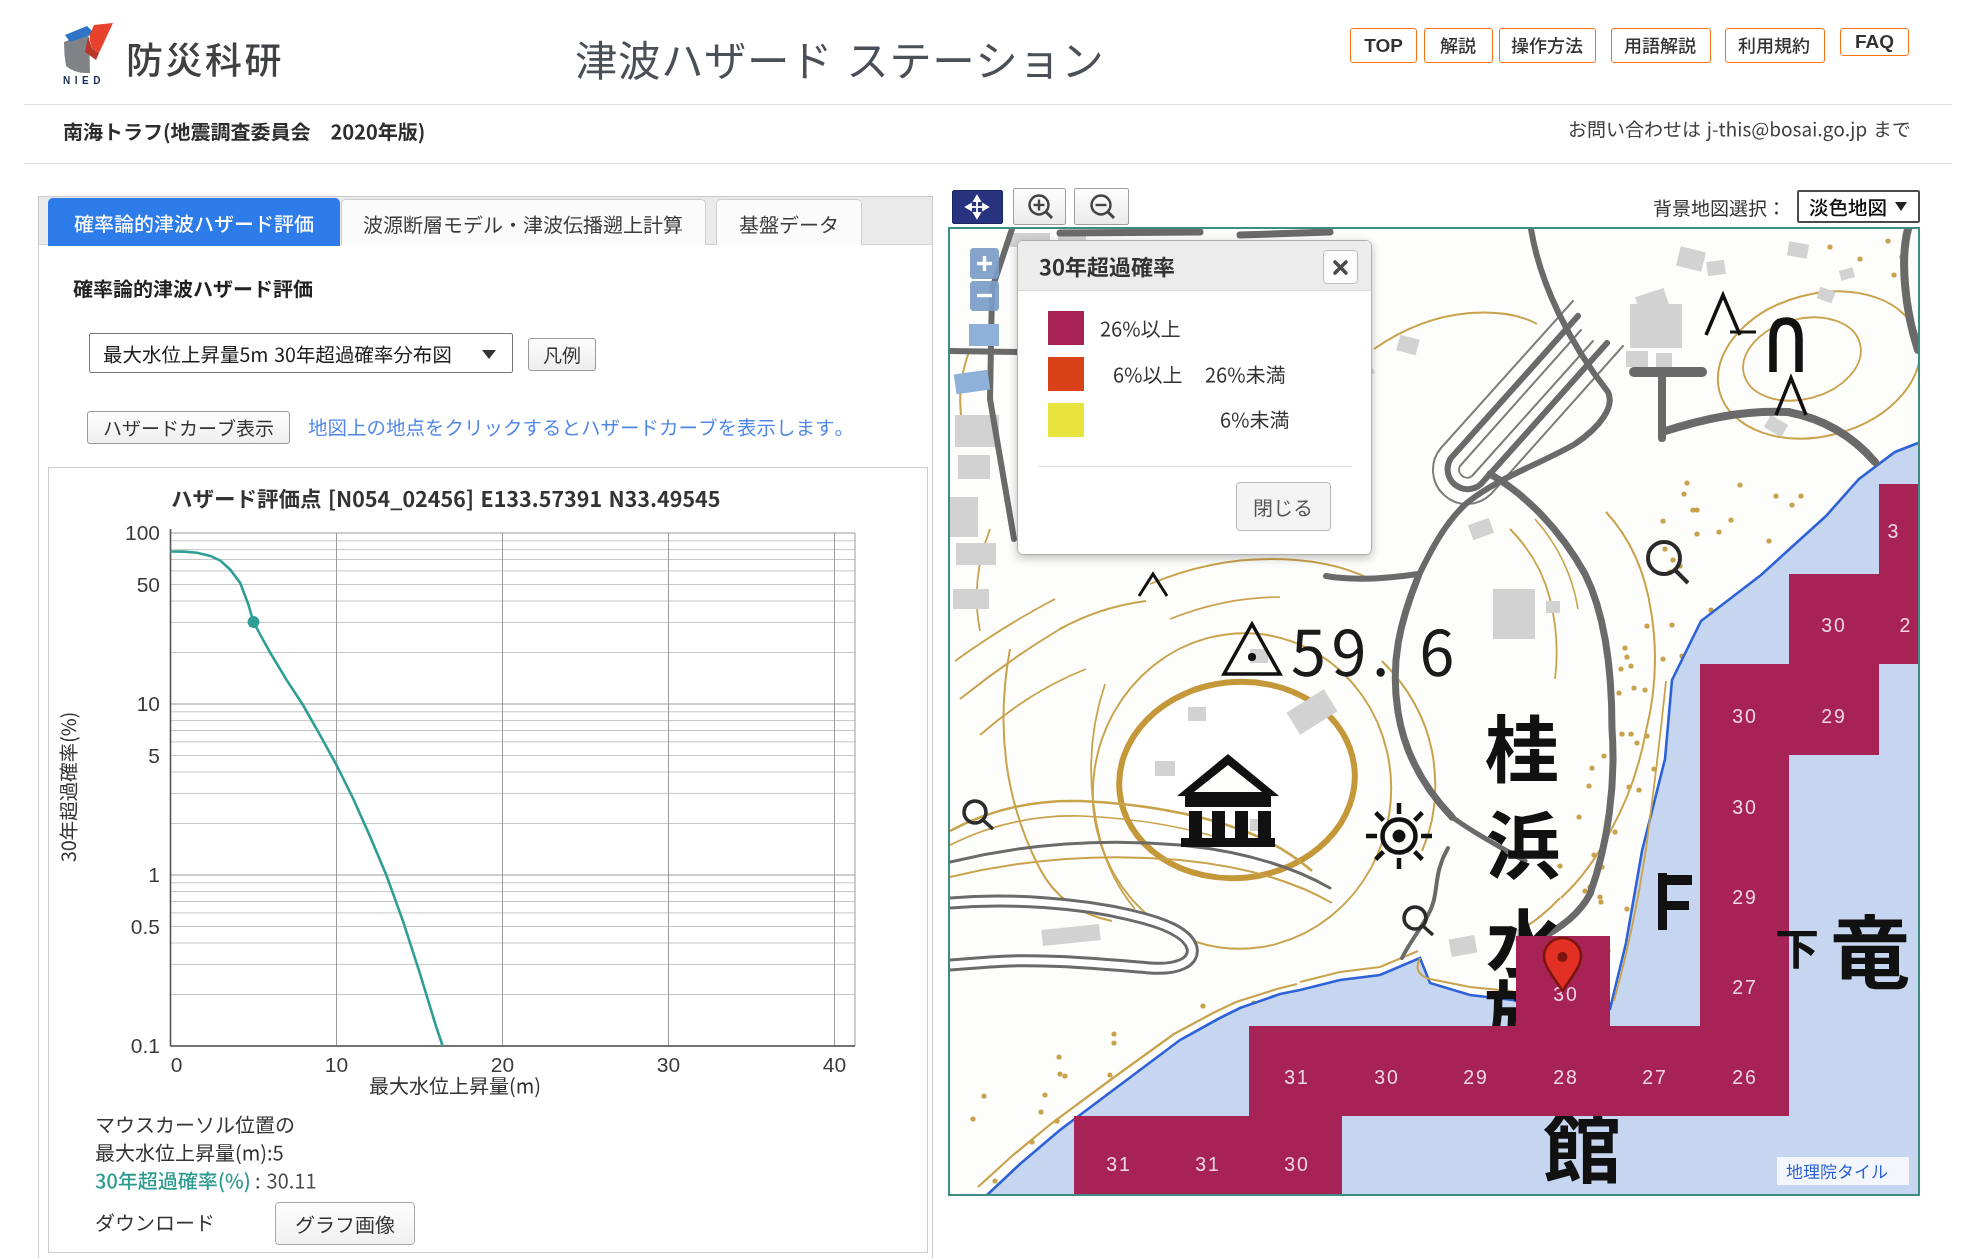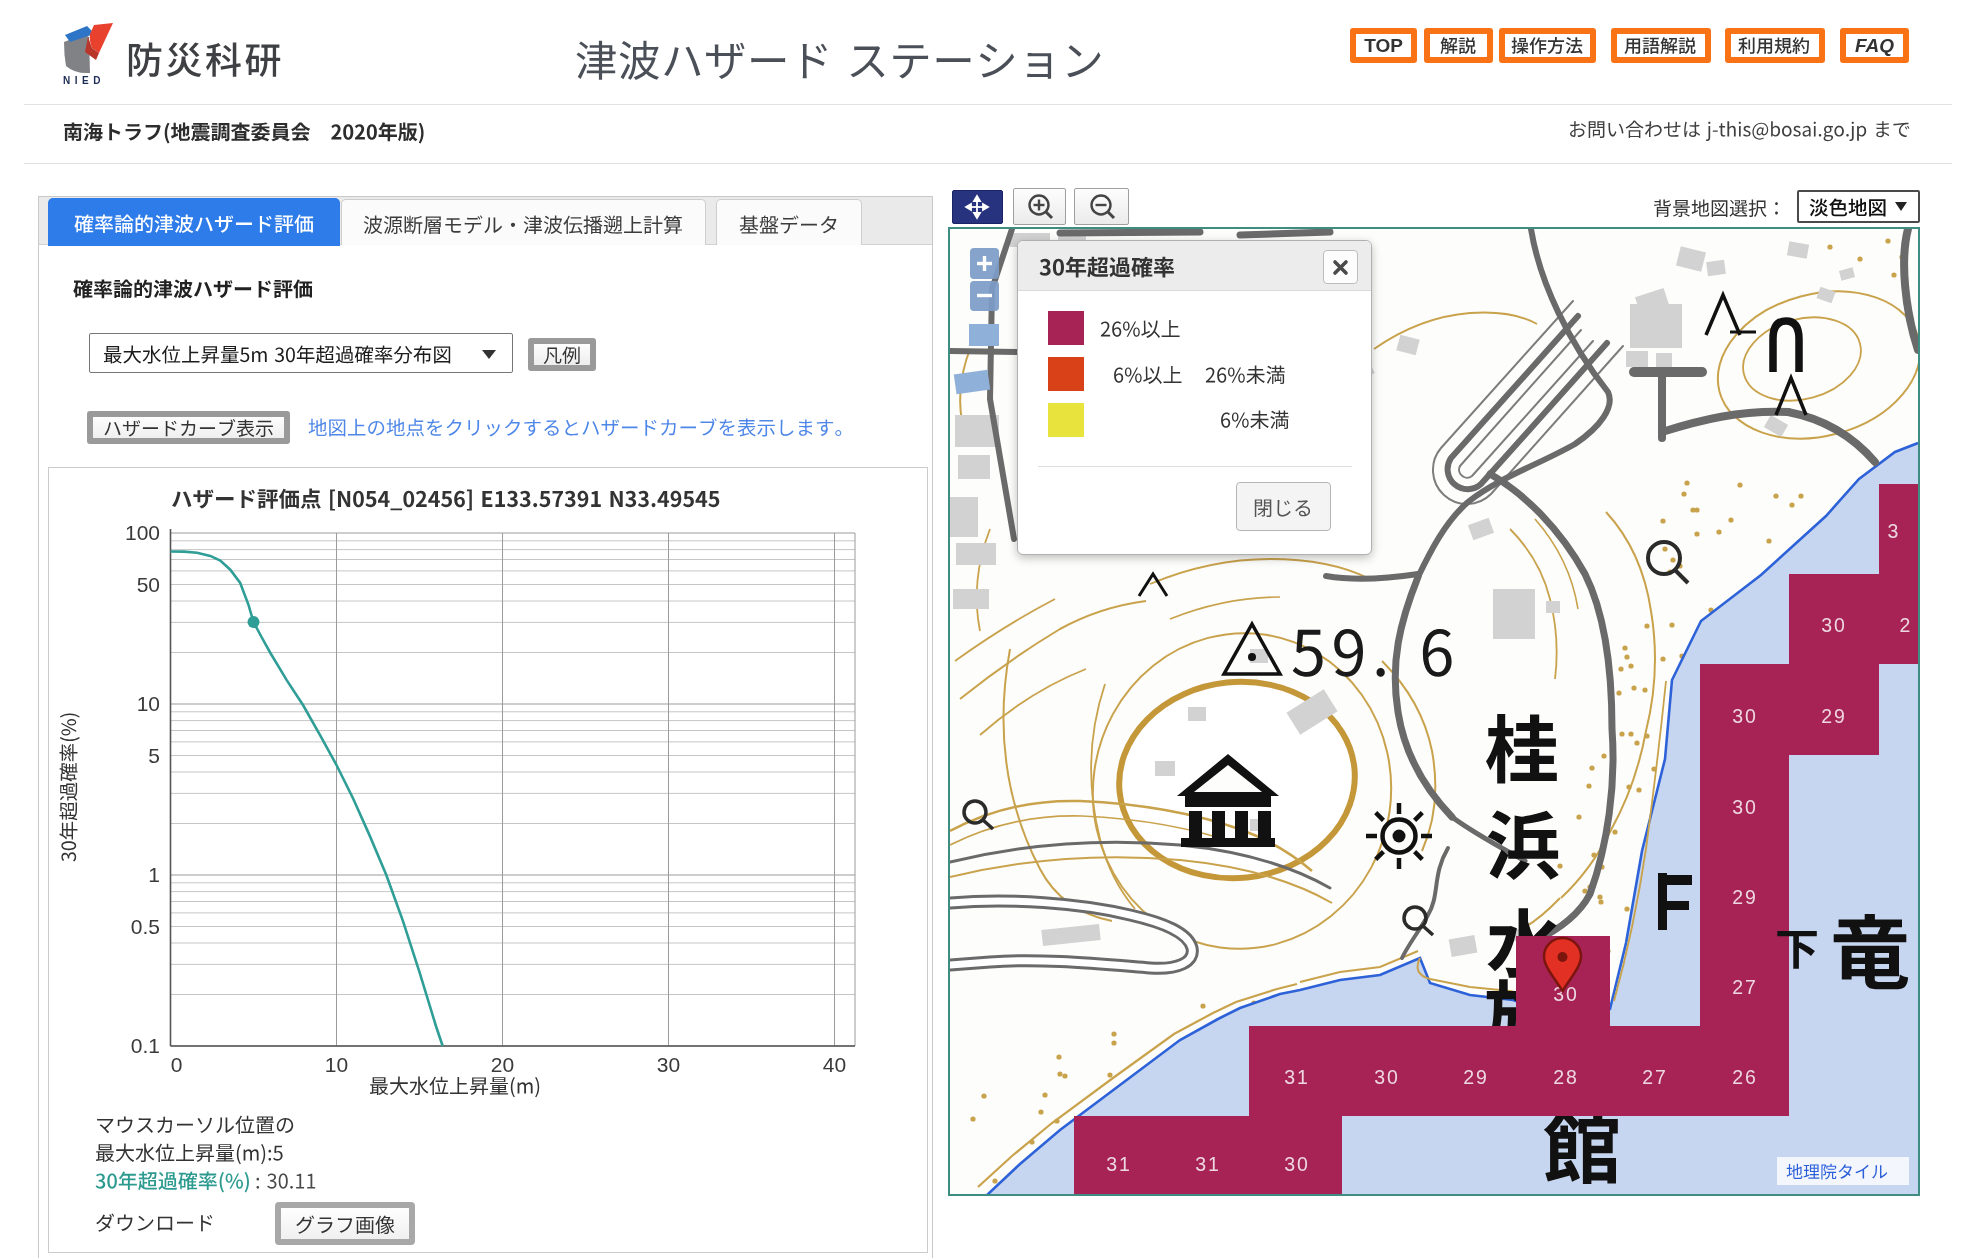--- a/index.html
+++ b/index.html
@@ -1,18 +1,18 @@
 <!DOCTYPE html>
 <html><head><meta charset="utf-8"><title>津波ハザードステーション</title>
 <style>
 *{margin:0;padding:0;box-sizing:border-box;}
 html,body{width:1976px;height:1258px;overflow:hidden;background:#ffffff;font-family:"Liberation Sans",sans-serif;}
 body{position:relative;}
 .abs{position:absolute;}
-.btn{position:absolute;background:#fff;border:6px solid #f97316;border-radius:3px;display:flex;align-items:center;justify-content:center;}
+.btn{position:absolute;background:#fff;border:1px solid #f97316;border-radius:3px;display:flex;align-items:center;justify-content:center;}
 </style></head><body>
 <div class="abs" style="left:61px;top:22px;width:56px;height:64px;">
 <svg width="56" height="64" viewBox="0 0 56 64">
 <path d="M3,20 L23,12 L28,15 L29,51 Q14,52 5,44 Q3,33 3,20 Z" fill="#808285"></path>
 <path d="M4,13 L26,4 L31,9 L30,13 L9,20 Z" fill="#2e75c8"></path>
 <path d="M33,3 L52,1 Q44,18 38,31 L31,26 Q28,18 29,12 Z" fill="#e8422e"></path>
 <path d="M27,15 L31,26 L38,31 L35,38 L24,30 Z" fill="#b8372a"></path>
 <text x="2" y="62" font-family="Liberation Sans" font-size="10" font-weight="bold" fill="#1d2c55" letter-spacing="4.5">NIED</text>
 </svg></div>
 <div style="position:absolute;left:126px;top:36px;width:162px;height:51px;"><svg width="162" height="51" viewBox="0 0 162 51">
@@ -37,21 +37,21 @@
 <div class="btn" style="left:1611px;top:28px;width:100px;height:35px;">
     <svg width="74" height="24" viewBox="0 0 74 24">
       <path transform="translate(0,18.4)" d="M2.7 -13.9V-7.5C2.7 -4.9 2.5 -1.7 0.5 0.5C0.9 0.7 1.6 1.3 1.8 1.6C3.2 0.1 3.8 -1.9 4.1 -3.9H8.3V1.3H10V-3.9H14.4V-0.6C14.4 -0.3 14.3 -0.2 13.9 -0.2C13.6 -0.2 12.4 -0.2 11.2 -0.2C11.4 0.2 11.7 1 11.8 1.4C13.4 1.4 14.5 1.4 15.2 1.1C15.8 0.9 16.1 0.4 16.1 -0.6V-13.9ZM4.4 -12.3H8.3V-9.8H4.4ZM14.4 -12.3V-9.8H10V-12.3ZM4.4 -8.2H8.3V-5.5H4.3C4.3 -6.2 4.4 -6.8 4.4 -7.5ZM14.4 -8.2V-5.5H10V-8.2Z M19.5 -9.6V-8.3H24.6V-9.6ZM19.6 -14.6V-13.3H24.6V-14.6ZM19.5 -7.1V-5.8H24.6V-7.1ZM18.6 -12.1V-10.8H25.3V-12.1ZM26.5 -5.1V1.5H28.2V0.7H32.6V1.4H34.3V-5.1ZM28.2 -0.8V-3.6H32.6V-0.8ZM25.3 -7.8V-6.3H35.4V-7.8H33.9V-11.5H29.9L30.1 -13.1H34.8V-14.6H25.8V-13.1H28.4L28.2 -11.5H26.1V-10.1H28C27.8 -9.3 27.7 -8.5 27.5 -7.8ZM29.6 -10.1H32.2V-7.8H29.2ZM19.4 -4.6V1.5H20.9V0.7H24.7V-4.6ZM20.9 -3.2H23.2V-0.6H20.9Z M40.6 -9.3V-7.6H39.3V-9.3ZM41.8 -9.3H43.2V-7.6H41.8ZM39.1 -10.6C39.4 -11.1 39.6 -11.7 39.9 -12.2H41.6C41.4 -11.7 41.2 -11.1 41 -10.6ZM39.2 -15.2C38.7 -13 37.7 -10.9 36.5 -9.5C36.8 -9.3 37.5 -8.8 37.7 -8.5L37.9 -8.7V-5.8C37.9 -3.8 37.8 -1.1 36.5 0.8C36.9 0.9 37.5 1.3 37.7 1.5C38.6 0.2 39 -1.5 39.1 -3.2H43.2V-0.3C43.2 -0 43.1 0.1 42.9 0.1C42.6 0.1 41.9 0.1 41 0.1C41.2 0.4 41.5 1.1 41.5 1.5C42.7 1.5 43.4 1.5 43.9 1.2C44.4 1 44.6 0.5 44.6 -0.2V-9.1C44.9 -8.8 45.2 -8.4 45.4 -8.1C47.6 -9.1 48.5 -10.8 48.8 -12.9H51.4C51.2 -11 51.1 -10.3 50.9 -10.1C50.8 -9.9 50.7 -9.9 50.4 -9.9C50.2 -9.9 49.6 -9.9 49 -10C49.2 -9.6 49.3 -9 49.3 -8.6C50.1 -8.5 50.8 -8.5 51.2 -8.6C51.7 -8.6 52 -8.8 52.2 -9.1C52.6 -9.5 52.8 -10.7 52.9 -13.7C52.9 -13.9 52.9 -14.3 52.9 -14.3H45V-12.9H47.2C47 -11.3 46.3 -10.1 44.6 -9.3V-10.6H42.4C42.8 -11.4 43.2 -12.2 43.5 -13L42.5 -13.6L42.3 -13.6H40.4C40.5 -14 40.6 -14.4 40.8 -14.9ZM40.6 -6.4V-4.5H39.2L39.3 -5.8V-6.4ZM41.8 -6.4H43.2V-4.5H41.8ZM46.1 -8.3C45.8 -6.8 45.3 -5.3 44.6 -4.3C44.9 -4.1 45.6 -3.8 45.9 -3.6C46.2 -4 46.5 -4.6 46.7 -5.2H48.5V-3.3H44.9V-1.8H48.5V1.4H50.1V-1.8H53.4V-3.3H50.1V-5.2H53.1V-6.7H50.1V-8.4H48.5V-6.7H47.2C47.4 -7.1 47.5 -7.5 47.6 -8Z M63.6 -10.4H69V-7.2H63.6ZM55.5 -9.6V-8.3H60.6V-9.6ZM55.6 -14.6V-13.3H60.6V-14.6ZM55.5 -7.1V-5.8H60.6V-7.1ZM54.6 -12.1V-10.8H61.3V-12.1ZM55.4 -4.6V1.5H56.9V0.7H60.7V0.3C61.1 0.6 61.6 1.2 61.8 1.6C64.6 0 65.2 -2.6 65.5 -5.7H66.8V-0.7C66.8 0.9 67.1 1.4 68.5 1.4C68.8 1.4 69.6 1.4 69.9 1.4C71.1 1.4 71.5 0.6 71.6 -2.2C71.2 -2.3 70.5 -2.6 70.1 -2.8C70.1 -0.5 70 -0.1 69.7 -0.1C69.5 -0.1 68.9 -0.1 68.8 -0.1C68.5 -0.1 68.4 -0.2 68.4 -0.7V-5.7H70.7V-11.9H69C69.4 -12.6 69.9 -13.7 70.4 -14.7L68.7 -15.2C68.4 -14.3 67.9 -13 67.5 -12.2L68.6 -11.9H64.2L65.2 -12.2C64.9 -13 64.4 -14.2 63.8 -15.1L62.3 -14.6C62.8 -13.8 63.3 -12.7 63.5 -11.9H62V-5.7H63.8C63.6 -3.2 63.1 -1.1 60.7 0.2V-4.6ZM56.9 -3.2H59.3V-0.6H56.9Z" fill="#333"></path>
     </svg>
   </div>
 <div class="btn" style="left:1725px;top:28px;width:100px;height:35px;">
     <svg width="74" height="24" viewBox="0 0 74 24">
       <path transform="translate(0,18.4)" d="M10.5 -13V-3H12.1V-13ZM14.8 -14.8V-0.6C14.8 -0.3 14.7 -0.2 14.4 -0.2C14 -0.2 12.9 -0.2 11.6 -0.2C11.9 0.3 12.2 1 12.2 1.5C13.9 1.5 15 1.5 15.7 1.2C16.3 0.9 16.5 0.4 16.5 -0.6V-14.8ZM8.1 -15.1C6.4 -14.3 3.3 -13.7 0.7 -13.3C0.9 -12.9 1.1 -12.4 1.2 -12C2.2 -12.1 3.4 -12.3 4.5 -12.5V-9.8H0.8V-8.2H4.1C3.3 -6.1 1.8 -3.8 0.4 -2.5C0.7 -2.1 1.2 -1.4 1.3 -0.9C2.5 -2 3.6 -3.9 4.5 -5.7V1.5H6.1V-5.3C7 -4.4 8 -3.5 8.5 -2.9L9.4 -4.3C8.9 -4.8 7 -6.4 6.1 -7.1V-8.2H9.4V-9.8H6.1V-12.9C7.3 -13.1 8.4 -13.4 9.3 -13.8Z M20.7 -13.9V-7.5C20.7 -4.9 20.5 -1.7 18.5 0.5C18.9 0.7 19.6 1.3 19.8 1.6C21.2 0.1 21.8 -1.9 22.1 -3.9H26.3V1.3H28V-3.9H32.4V-0.6C32.4 -0.3 32.3 -0.2 31.9 -0.2C31.6 -0.2 30.4 -0.2 29.2 -0.2C29.4 0.2 29.7 1 29.8 1.4C31.4 1.4 32.5 1.4 33.2 1.1C33.8 0.9 34.1 0.4 34.1 -0.6V-13.9ZM22.4 -12.3H26.3V-9.8H22.4ZM32.4 -12.3V-9.8H28V-12.3ZM22.4 -8.2H26.3V-5.5H22.3C22.3 -6.2 22.4 -6.8 22.4 -7.5ZM32.4 -8.2V-5.5H28V-8.2Z M46.1 -10.2H50.7V-8.7H46.1ZM46.1 -7.3H50.7V-5.8H46.1ZM46.1 -13H50.7V-11.6H46.1ZM39.6 -15V-12.3H37.1V-10.8H39.6V-8.7V-8.1H36.8V-6.6H39.5C39.3 -4.2 38.8 -1.5 36.6 0.1C37 0.4 37.5 0.9 37.7 1.3C39.5 -0.1 40.3 -2 40.8 -4C41.5 -3.1 42.5 -1.9 42.9 -1.2L44 -2.4C43.6 -3 41.8 -5 41.1 -5.8L41.1 -6.6H43.9V-8.1H41.2V-8.7V-10.8H43.6V-12.3H41.2V-15ZM44.5 -14.5V-4.3H45.8C45.6 -2.2 44.9 -0.6 42.2 0.2C42.5 0.5 43 1.1 43.1 1.5C46.2 0.4 47.1 -1.6 47.4 -4.3H48.7V-0.8C48.7 0.7 49 1.2 50.5 1.2C50.7 1.2 51.5 1.2 51.8 1.2C53 1.2 53.4 0.6 53.5 -2C53.1 -2.1 52.4 -2.3 52.1 -2.6C52 -0.6 52 -0.3 51.6 -0.3C51.4 -0.3 50.9 -0.3 50.7 -0.3C50.4 -0.3 50.3 -0.4 50.3 -0.8V-4.3H52.4V-14.5Z M63.1 -7.3C64 -6 65 -4.2 65.4 -3.1L66.9 -3.9C66.5 -5 65.4 -6.7 64.4 -8ZM59.4 -4.5C59.9 -3.3 60.4 -1.9 60.6 -1L61.9 -1.4C61.7 -2.4 61.2 -3.8 60.7 -4.9ZM55.5 -4.8C55.3 -3.2 54.9 -1.6 54.4 -0.5C54.7 -0.4 55.4 -0.1 55.7 0.1C56.2 -1 56.7 -2.8 56.9 -4.5ZM63.8 -15.2C63.2 -12.8 62 -10.5 60.7 -9C61.1 -8.8 61.8 -8.2 62.2 -8C62.7 -8.6 63.3 -9.5 63.8 -10.4H69.3C69.1 -3.8 68.8 -1 68.2 -0.4C68 -0.2 67.8 -0.1 67.4 -0.1C67 -0.1 65.9 -0.2 64.7 -0.3C65 0.2 65.2 1 65.3 1.5C66.3 1.5 67.5 1.5 68.1 1.4C68.8 1.3 69.2 1.2 69.7 0.6C70.4 -0.3 70.7 -3.2 71 -11.2C71 -11.4 71 -12 71 -12H64.5C64.9 -12.9 65.3 -13.9 65.6 -14.8ZM54.6 -7.2 54.7 -5.7 57.5 -5.9V1.5H59.1V-6L60.4 -6C60.5 -5.7 60.6 -5.3 60.7 -5L62 -5.7C61.8 -6.7 61 -8.2 60.3 -9.4L59.1 -8.9C59.3 -8.4 59.6 -7.9 59.8 -7.4L57.4 -7.3C58.6 -8.8 60 -10.8 61 -12.5L59.6 -13.1C59.1 -12.1 58.4 -11 57.7 -9.9C57.5 -10.3 57.2 -10.6 56.8 -11C57.5 -12 58.3 -13.4 58.9 -14.6L57.4 -15.2C57.1 -14.2 56.5 -12.9 55.9 -11.9L55.4 -12.3L54.6 -11.2C55.4 -10.5 56.3 -9.4 56.9 -8.6C56.5 -8.1 56.2 -7.7 55.8 -7.2Z" fill="#333"></path>
     </svg>
   </div>
-<div class="btn" style="left:1840px;top:28px;width:69px;height:35px;font-style:italic;">
+<div class="btn" style="left:1840px;top:28px;width:69px;height:28px;">
     <span style="font-size:19px;font-weight:bold;color:#333;">FAQ</span>
   </div>
 <div class="abs" style="left:24px;top:104px;width:1928px;height:1px;background:#e2e2e2;"></div>
 <div style="position:absolute;left:63px;top:119px;width:366px;height:28px;"><svg width="366" height="28" viewBox="0 0 366 28">
       <path transform="translate(0,20.4)" d="M8.7 -16.9V-15.3H1.1V-13.1H8.7V-11.6H1.9V1.7H4.3V-9.4H8.1L6.3 -8.9C6.7 -8.2 7.1 -7.4 7.3 -6.7H5.5V-4.9H8.8V-3.6H5.1V-1.6H8.8V1.2H11.1V-1.6H14.9V-3.6H11.1V-4.9H14.5V-6.7H12.7C13.1 -7.3 13.5 -8.1 13.9 -8.8L11.9 -9.4C11.6 -8.6 11.1 -7.5 10.7 -6.8L10.8 -6.7H7.8L9.3 -7.2C9.1 -7.9 8.6 -8.7 8.2 -9.4H15.7V-0.7C15.7 -0.4 15.6 -0.3 15.2 -0.3C14.9 -0.2 13.6 -0.2 12.7 -0.3C13 0.3 13.3 1.1 13.4 1.7C15.1 1.7 16.2 1.7 17.1 1.4C17.9 1.1 18.1 0.5 18.1 -0.7V-11.6H11.3V-13.1H18.9V-15.3H11.3V-16.9Z M21.5 -15.1C22.7 -14.5 24.1 -13.6 24.8 -13L26.2 -14.9C25.5 -15.5 24 -16.4 22.8 -16.9ZM20.6 -9.8C21.7 -9.2 23.2 -8.4 23.9 -7.7L25.3 -9.6C24.5 -10.3 23.1 -11.1 21.9 -11.5ZM21 0.3 23.1 1.6C24.1 -0.4 25 -2.7 25.8 -4.9L23.9 -6.2C23 -3.8 21.8 -1.3 21 0.3ZM28.6 -17C28 -14.7 26.9 -12.4 25.4 -11C26 -10.7 27 -10.1 27.5 -9.7C27.7 -9.9 27.9 -10.2 28.2 -10.6C28.1 -9.5 27.9 -8.4 27.8 -7.3H25.8V-5.2H27.5C27.3 -3.3 27 -1.6 26.7 -0.2L29 -0.1L29.1 -1H35.2C35.1 -0.7 35 -0.6 34.9 -0.4C34.7 -0.2 34.5 -0.1 34.2 -0.1C33.8 -0.1 33 -0.1 32.2 -0.2C32.5 0.3 32.7 1.2 32.7 1.8C33.7 1.8 34.7 1.8 35.3 1.7C35.9 1.6 36.4 1.4 36.9 0.8C37.1 0.5 37.3 -0.1 37.5 -1H39.3V-3.1H37.7L37.9 -5.2H39.6V-7.3H38L38.2 -10.3C38.2 -10.6 38.2 -11.3 38.2 -11.3H28.7C28.9 -11.7 29.2 -12.1 29.4 -12.6H39.1V-14.7H30.4C30.6 -15.3 30.8 -15.9 31 -16.5ZM30.2 -9.2H32L31.8 -7.3H30ZM34 -9.2H35.9L35.8 -7.3H33.9ZM29.7 -5.2H31.6L31.4 -3.1H29.5ZM33.6 -5.2H35.7C35.7 -4.3 35.6 -3.6 35.5 -3.1H33.4Z M46.3 -1.9C46.3 -1.1 46.2 0.1 46.1 0.9H49.2C49.1 0.1 49 -1.3 49 -1.9V-7.6C51.2 -6.8 54.2 -5.7 56.2 -4.6L57.4 -7.4C55.5 -8.3 51.7 -9.7 49 -10.5V-13.4C49 -14.2 49.1 -15.1 49.2 -15.8H46.1C46.2 -15.1 46.3 -14.1 46.3 -13.4C46.3 -11.7 46.3 -3.4 46.3 -1.9Z M64.5 -15.3V-12.8C65 -12.8 65.9 -12.8 66.5 -12.8C67.7 -12.8 73.1 -12.8 74.2 -12.8C74.9 -12.8 75.9 -12.8 76.4 -12.8V-15.3C75.8 -15.3 74.9 -15.2 74.2 -15.2C73.1 -15.2 67.8 -15.2 66.5 -15.2C65.9 -15.2 65 -15.3 64.5 -15.3ZM78.1 -9.5 76.3 -10.6C76 -10.5 75.5 -10.4 74.8 -10.4C73.5 -10.4 66.3 -10.4 64.9 -10.4C64.3 -10.4 63.5 -10.5 62.6 -10.6V-8C63.5 -8 64.5 -8.1 64.9 -8.1C66.7 -8.1 73.6 -8.1 74.6 -8.1C74.2 -6.9 73.6 -5.7 72.5 -4.6C71 -3 68.6 -1.7 65.6 -1.1L67.6 1.2C70.2 0.4 72.7 -0.9 74.7 -3.2C76.2 -4.8 77.1 -6.8 77.7 -8.7C77.8 -8.9 77.9 -9.3 78.1 -9.5Z M97.8 -13.3 95.8 -14.6C95.3 -14.4 94.6 -14.4 94.2 -14.4C93.1 -14.4 86.5 -14.4 85 -14.4C84.3 -14.4 83.2 -14.5 82.6 -14.6V-11.8C83.1 -11.8 84.1 -11.8 85 -11.8C86.5 -11.8 93.1 -11.8 94.3 -11.8C94 -10.1 93.3 -7.9 92 -6.2C90.3 -4.2 88.1 -2.4 84.1 -1.5L86.3 0.9C89.9 -0.3 92.5 -2.2 94.3 -4.6C96 -6.9 96.9 -10 97.3 -11.9C97.4 -12.3 97.6 -12.9 97.8 -13.3Z M104.7 4 106.5 3.3C104.8 0.3 104.1 -3 104.1 -6.3C104.1 -9.6 104.8 -13 106.5 -15.9L104.7 -16.7C102.8 -13.6 101.7 -10.3 101.7 -6.3C101.7 -2.3 102.8 1 104.7 4Z M116 -15.1V-9.8L114 -8.9L114.9 -6.8L116 -7.3V-2.1C116 0.7 116.7 1.4 119.5 1.4C120.1 1.4 123.1 1.4 123.8 1.4C126.1 1.4 126.8 0.5 127.1 -2.4C126.5 -2.5 125.5 -2.9 125 -3.2C124.8 -1.2 124.6 -0.7 123.6 -0.7C122.9 -0.7 120.3 -0.7 119.7 -0.7C118.4 -0.7 118.3 -0.9 118.3 -2.1V-8.3L119.9 -9V-2.9H122.2V-10L123.9 -10.7C123.9 -7.9 123.9 -6.4 123.8 -6.1C123.8 -5.7 123.6 -5.7 123.4 -5.7C123.2 -5.7 122.8 -5.7 122.4 -5.7C122.7 -5.2 122.9 -4.3 122.9 -3.7C123.6 -3.7 124.4 -3.7 125 -4C125.6 -4.2 126 -4.7 126 -5.6C126.1 -6.5 126.2 -8.9 126.2 -12.7L126.3 -13.1L124.6 -13.7L124.2 -13.4L123.8 -13.1L122.2 -12.4V-17H119.9V-11.5L118.3 -10.8V-15.1ZM108 -3.4 108.9 -1C110.8 -1.9 113.1 -3 115.2 -4L114.7 -6.1L112.8 -5.4V-10.1H114.9V-12.4H112.8V-16.7H110.6V-12.4H108.2V-10.1H110.6V-4.4C109.6 -4 108.7 -3.7 108 -3.4Z M132.9 -6.1V-4.8H144.8V-6.1ZM131.5 -11.9V-10.7H135.7V-11.9ZM131.1 -10.1V-8.9H135.7V-10.1ZM139.3 -10.1V-8.9H144V-10.1ZM139.3 -11.9V-10.7H143.5V-11.9ZM128.7 -14V-10.4H130.9V-12.5H136.3V-8.6H138.7V-12.5H144.2V-10.4H146.4V-14H138.7V-14.6H145V-16.3H130.1V-14.6H136.3V-14ZM131.6 -0.1 132 1.7C134.1 1.4 136.9 1.1 139.6 0.8L139.5 -0.5C141 0.8 143.1 1.5 145.9 1.8C146.2 1.2 146.7 0.4 147.1 -0C145.6 -0.1 144.4 -0.3 143.3 -0.6C144 -1 144.8 -1.4 145.6 -1.9L144.3 -2.6H146.9V-4.1H132.1C132.1 -4.7 132.1 -5.2 132.1 -5.7V-6.7H145.9V-8.3H130V-5.7C130 -3.9 129.8 -1.6 127.9 0.1C128.4 0.4 129.3 1.2 129.6 1.6C130.8 0.5 131.5 -1 131.8 -2.6H133.5V-0.3ZM137.8 -2.6C138.2 -1.9 138.6 -1.4 139 -0.9L136 -0.6V-2.6ZM139.9 -2.6H143.5C143 -2.2 142.2 -1.7 141.5 -1.3C140.9 -1.7 140.4 -2.1 139.9 -2.6Z M149 -10.9V-9H154.3V-10.9ZM149.1 -16.4V-14.6H154.3V-16.4ZM149 -8.1V-6.3H154.3V-8.1ZM148.2 -13.7V-11.8H154.8V-13.7ZM160 -14V-12.7H158.4V-11H160V-9.6H158.3V-7.9H163.6V-9.6H161.8V-11H163.4V-12.7H161.8V-14ZM148.9 -5.4V1.5H150.8V0.7L154.3 0.7C154.8 1 155.6 1.5 156 1.9C157.5 -1 157.8 -5.6 157.8 -8.8V-14.2H164.2V-0.9C164.2 -0.6 164.1 -0.5 163.8 -0.5C163.5 -0.5 162.6 -0.5 161.8 -0.6C162.1 0.1 162.3 1.1 162.4 1.8C163.9 1.8 164.8 1.7 165.5 1.3C166.2 0.9 166.4 0.3 166.4 -0.9V-16.3H155.6V-8.8C155.6 -6 155.5 -2.4 154.3 0.2V-5.4ZM158.5 -6.8V-0.8H160.2V-1.5H163.4V-6.8ZM160.2 -5.1H161.7V-3.2H160.2ZM150.8 -3.5H152.4V-1.2H150.8Z M176.3 -17V-14.8H168.6V-12.7H174C172.5 -11.1 170.3 -9.8 168 -9.1C168.5 -8.6 169.2 -7.8 169.5 -7.2C170.3 -7.5 171.1 -7.9 171.8 -8.3V-0.7H168.5V1.4H186.7V-0.7H183.4V-8.3C184.1 -7.9 184.8 -7.6 185.5 -7.3C185.8 -7.9 186.5 -8.8 187 -9.2C184.7 -9.9 182.5 -11.2 180.9 -12.7H186.5V-14.8H178.7V-17ZM174.1 -0.7V-1.5H180.9V-0.7ZM174.1 -4H180.9V-3.2H174.1ZM174.1 -5.6V-6.4H180.9V-5.6ZM171.9 -8.4C173.6 -9.4 175.1 -10.7 176.3 -12.2V-8.9H178.7V-12.1C179.9 -10.7 181.4 -9.4 183.1 -8.4Z M203 -17C200 -16.3 194.6 -16 190.1 -16C190.3 -15.5 190.5 -14.6 190.6 -14.1C192.4 -14.1 194.4 -14.2 196.3 -14.3V-13H188.6V-11.1H193.9C192.3 -9.9 190.2 -9 188.1 -8.5C188.6 -8.1 189.2 -7.2 189.5 -6.6C192.1 -7.4 194.5 -8.8 196.3 -10.6V-7.7L195 -8.1L193.9 -6.2H188.4V-4.3H192.5C192 -3.4 191.4 -2.6 190.9 -2L193.2 -1.2L193.4 -1.5L195.2 -1.1C193.5 -0.6 191.3 -0.4 188.7 -0.3C189.1 0.3 189.5 1.1 189.6 1.8C193.5 1.5 196.5 0.9 198.7 -0.2C201 0.5 203.1 1.2 204.6 1.8L206.1 -0.2C204.7 -0.7 202.9 -1.2 200.9 -1.8C201.6 -2.5 202.2 -3.3 202.6 -4.3H206.7V-6.2H196.6L197.4 -7.5L197 -7.6H198.7V-10.5C200.5 -8.8 202.9 -7.4 205.4 -6.7C205.8 -7.3 206.5 -8.2 207 -8.7C204.9 -9.1 202.8 -10 201.2 -11.1H206.4V-13H198.7V-14.5C200.9 -14.7 203 -14.9 204.7 -15.3ZM195.3 -4.3H199.9C199.5 -3.6 198.9 -3 198.2 -2.5C197.1 -2.8 195.9 -3.1 194.7 -3.3Z M213.5 -14.5H221.7V-13.2H213.5ZM211.1 -16.4V-11.3H224.2V-16.4ZM212.6 -6.6H222.4V-5.7H212.6ZM212.6 -4.2H222.4V-3.3H212.6ZM212.6 -8.9H222.4V-8.1H212.6ZM218.5 -0.5C220.6 0.1 223.4 1.1 224.9 1.8L227.1 0.1C225.7 -0.4 223.6 -1.1 221.7 -1.7H224.9V-10.6H210.2V-1.7H213.3C212 -1 209.9 -0.3 208.2 0.1C208.7 0.5 209.6 1.3 210 1.8C212 1.3 214.6 0.3 216.2 -0.6L214.7 -1.7H220.2Z M239.2 -3.6C239.8 -3 240.5 -2.3 241.1 -1.6L235.1 -1.3C235.7 -2.4 236.3 -3.7 236.9 -4.9H245.9V-7.1H229.3V-4.9H234C233.6 -3.7 233 -2.4 232.4 -1.3L229.4 -1.2L229.7 1.2C233.2 1 238.1 0.8 242.9 0.6C243.2 1 243.4 1.4 243.6 1.8L245.9 0.5C245 -1.1 243.1 -3.2 241.3 -4.7ZM232.9 -10.2V-8.8H242.3V-10.3C243.4 -9.6 244.5 -8.9 245.6 -8.4C246.1 -9.1 246.6 -10 247.2 -10.6C244 -11.7 240.8 -14 238.7 -17H236.2C234.7 -14.6 231.5 -11.7 228.1 -10.2C228.6 -9.7 229.2 -8.8 229.5 -8.2C230.7 -8.8 231.8 -9.5 232.9 -10.2ZM237.5 -14.7C238.5 -13.4 239.8 -12.1 241.4 -11H233.9C235.4 -12.1 236.7 -13.4 237.5 -14.7Z M268.4 0H278.3V-2.5H275.1C274.4 -2.5 273.5 -2.4 272.7 -2.3C275.4 -5 277.6 -7.8 277.6 -10.5C277.6 -13.3 275.8 -15.1 273 -15.1C271 -15.1 269.6 -14.3 268.3 -12.8L269.9 -11.2C270.6 -12.1 271.5 -12.8 272.6 -12.8C274 -12.8 274.8 -11.8 274.8 -10.4C274.8 -8.1 272.5 -5.3 268.4 -1.7Z M285.3 0.3C288.3 0.3 290.3 -2.4 290.3 -7.5C290.3 -12.6 288.3 -15.1 285.3 -15.1C282.2 -15.1 280.2 -12.6 280.2 -7.5C280.2 -2.4 282.2 0.3 285.3 0.3ZM285.3 -2C284 -2 283 -3.3 283 -7.5C283 -11.6 284 -12.8 285.3 -12.8C286.5 -12.8 287.5 -11.6 287.5 -7.5C287.5 -3.3 286.5 -2 285.3 -2Z M292 0H301.9V-2.5H298.7C298 -2.5 297.1 -2.4 296.3 -2.3C299 -5 301.2 -7.8 301.2 -10.5C301.2 -13.3 299.4 -15.1 296.6 -15.1C294.6 -15.1 293.2 -14.3 291.9 -12.8L293.5 -11.2C294.2 -12.1 295.1 -12.8 296.2 -12.8C297.6 -12.8 298.4 -11.8 298.4 -10.4C298.4 -8.1 296.1 -5.3 292 -1.7Z M308.9 0.3C311.9 0.3 313.9 -2.4 313.9 -7.5C313.9 -12.6 311.9 -15.1 308.9 -15.1C305.8 -15.1 303.8 -12.6 303.8 -7.5C303.8 -2.4 305.8 0.3 308.9 0.3ZM308.9 -2C307.6 -2 306.6 -3.3 306.6 -7.5C306.6 -11.6 307.6 -12.8 308.9 -12.8C310.1 -12.8 311.1 -11.6 311.1 -7.5C311.1 -3.3 310.1 -2 308.9 -2Z M315.6 -4.8V-2.5H324.6V1.8H327.1V-2.5H334V-4.8H327.1V-7.8H332.4V-10.1H327.1V-12.5H332.9V-14.8H321.5C321.8 -15.3 322 -15.9 322.2 -16.4L319.7 -17.1C318.9 -14.5 317.3 -11.9 315.5 -10.4C316.1 -10 317.1 -9.2 317.6 -8.8C318.5 -9.8 319.5 -11 320.3 -12.5H324.6V-10.1H318.7V-4.8ZM321.1 -4.8V-7.8H324.6V-4.8Z M336.6 -16.5V-8.8C336.6 -5.9 336.4 -2.1 335.1 0.4C335.6 0.7 336.3 1.4 336.7 1.8C337.9 -0.1 338.4 -2.7 338.6 -5.3H340.5V1.7H342.7V0.6C343.2 0.8 344.1 1.4 344.6 1.7C345.8 -0.8 346.3 -4.3 346.5 -7.4C347 -5.7 347.6 -4.2 348.4 -2.8C347.5 -1.7 346.5 -0.8 345.4 -0.2C346 0.3 346.7 1.2 347 1.8C348 1.1 349 0.3 349.8 -0.7C350.7 0.3 351.6 1.2 352.8 1.8C353.2 1.2 353.9 0.3 354.4 -0.1C353.2 -0.8 352.1 -1.7 351.2 -2.7C352.4 -4.8 353.3 -7.5 353.7 -10.6L352.2 -11.1L351.8 -11H346.5V-14H353.7V-16.1H344.3V-10.3C344.3 -7.1 344.2 -2.7 342.7 0.4V-7.4H338.7L338.7 -8.7V-9.6H343.7V-11.7H342.3V-17H340.1V-11.7H338.7V-16.5ZM351.1 -8.8C350.8 -7.4 350.3 -6.1 349.7 -4.9C349.1 -6.1 348.6 -7.4 348.2 -8.8Z M357.6 4C359.5 1 360.6 -2.3 360.6 -6.3C360.6 -10.3 359.5 -13.6 357.6 -16.7L355.8 -15.9C357.5 -13 358.2 -9.6 358.2 -6.3C358.2 -3 357.5 0.3 355.8 3.3Z" fill="#2d2d2d"></path>
     </svg></div>
 <div style="position:absolute;left:1568.1260000000002px;top:117px;width:346px;height:26px;"><svg width="346" height="26" viewBox="0 0 346 26">
       <path transform="translate(0,19.4)" d="M13.7 -13.1 13 -11.9C14.2 -11.3 16.3 -10 17.3 -9.1L18.1 -10.3C17.1 -11.1 15 -12.3 13.7 -13.1ZM6.2 -5.3 6.2 -1.9C6.2 -1.3 6 -1 5.5 -1C4.8 -1 3.5 -1.7 3.5 -2.6C3.5 -3.5 4.6 -4.6 6.2 -5.3ZM2.3 -11.8 2.3 -10.3C3 -10.2 3.7 -10.2 4.8 -10.2C5.2 -10.2 5.6 -10.2 6.2 -10.3L6.2 -7.8V-6.7C4 -5.8 2 -4.1 2 -2.5C2 -0.9 4.5 0.6 5.9 0.6C7 0.6 7.6 0 7.6 -1.7L7.5 -5.9C8.9 -6.3 10.3 -6.6 11.7 -6.6C13.5 -6.6 15 -5.7 15 -4.1C15 -2.4 13.4 -1.5 11.8 -1.1C11.1 -1 10.2 -1 9.5 -1L10.1 0.5C10.7 0.5 11.6 0.5 12.4 0.3C15 -0.4 16.5 -1.8 16.5 -4.1C16.5 -6.4 14.5 -7.9 11.7 -7.9C10.4 -7.9 9 -7.7 7.5 -7.2V-7.9L7.6 -10.4C8.9 -10.6 10.4 -10.8 11.6 -11.1L11.5 -12.6C10.4 -12.3 9 -12 7.6 -11.8L7.7 -13.9C7.7 -14.3 7.8 -14.8 7.8 -15.2H6.1C6.2 -14.9 6.2 -14.2 6.2 -13.8L6.2 -11.7C5.7 -11.6 5.2 -11.6 4.7 -11.6C4 -11.6 3.3 -11.6 2.3 -11.8Z M24.9 -6.7V-0H26.2V-1.2H32V-6.7ZM26.2 -5.5H30.6V-2.4H26.2ZM26.3 -11.3V-9.6H22.2V-11.3ZM26.3 -12.4H22.2V-14H26.3ZM34.9 -11.3V-9.6H30.7V-11.3ZM34.9 -12.4H30.7V-14H34.9ZM35.7 -15.1H29.3V-8.4H34.9V-0.4C34.9 -0.1 34.8 0.1 34.4 0.1C34.1 0.1 32.9 0.1 31.6 0.1C31.8 0.4 32 1.1 32.1 1.5C33.8 1.5 34.9 1.5 35.5 1.3C36.1 1 36.4 0.6 36.4 -0.4V-15.1ZM20.7 -15.1V1.5H22.2V-8.5H27.6V-15.1Z M42.2 -13.3 40.4 -13.3C40.5 -12.8 40.5 -12 40.5 -11.6C40.5 -10.5 40.5 -8.2 40.7 -6.5C41.2 -1.6 43 0.2 44.8 0.2C46.1 0.2 47.2 -0.9 48.4 -4.2L47.2 -5.5C46.7 -3.6 45.8 -1.6 44.8 -1.6C43.5 -1.6 42.5 -3.7 42.2 -6.9C42.1 -8.5 42.1 -10.2 42.1 -11.4C42.1 -11.9 42.2 -12.8 42.2 -13.3ZM52.1 -12.7 50.7 -12.2C52.5 -10 53.6 -6.1 54 -2.7L55.5 -3.3C55.2 -6.5 53.8 -10.5 52.1 -12.7Z M61.7 -9.7V-8.5H71.3V-9.7ZM66.5 -14.5C68.2 -12.1 71.6 -9.4 74.6 -7.8C74.8 -8.2 75.2 -8.7 75.5 -9.1C72.5 -10.4 69.1 -13.1 67.1 -15.9H65.6C64.2 -13.5 61 -10.5 57.6 -8.9C58 -8.5 58.3 -8.1 58.5 -7.7C61.8 -9.5 64.9 -12.2 66.5 -14.5ZM60.7 -6.1V1.5H62.1V0.7H70.9V1.5H72.4V-6.1ZM62.1 -0.5V-4.8H70.9V-0.5Z M81.6 -13.7 81.5 -11.9C80.5 -11.7 79.4 -11.6 78.7 -11.6C78.3 -11.5 77.9 -11.5 77.5 -11.5L77.7 -10L81.4 -10.5L81.2 -8.6C80.3 -7.1 78.1 -4.2 77 -2.8L78 -1.5C78.9 -2.8 80.2 -4.6 81.1 -6L81.1 -5.3C81 -3.2 81 -2.2 81 -0.4C81 -0.1 81 0.5 81 0.7H82.6C82.6 0.4 82.5 -0.1 82.5 -0.4C82.4 -2.1 82.4 -3.3 82.4 -5C82.4 -5.7 82.5 -6.5 82.5 -7.3C84.2 -8.9 86.2 -10 88.4 -10C91 -10 92.1 -8.1 92.1 -6.6C92.1 -3.3 89.2 -1.8 86 -1.4L86.7 0.1C90.9 -0.7 93.7 -2.7 93.7 -6.6C93.6 -9.5 91.3 -11.4 88.7 -11.4C86.9 -11.4 84.7 -10.7 82.6 -9L82.7 -10.2C83 -10.7 83.3 -11.2 83.6 -11.5L83 -12.2L82.9 -12.2C83 -13.5 83.2 -14.6 83.3 -15L81.5 -15.1C81.6 -14.6 81.6 -14.1 81.6 -13.7Z M95.9 -9.5 96 -7.9C96.5 -8 97.4 -8.1 97.9 -8.2L100 -8.4C100 -6.5 100 -4.5 100 -3.7C100.1 -0.7 100.5 0.3 104.9 0.3C106.8 0.3 109.1 0.2 110.4 0L110.5 -1.6C109.2 -1.4 106.9 -1.1 104.8 -1.1C101.5 -1.1 101.5 -1.9 101.4 -3.9C101.4 -4.7 101.4 -6.6 101.4 -8.6C103.3 -8.8 105.6 -9 107.5 -9.2C107.5 -8 107.4 -6.7 107.3 -6C107.3 -5.6 107 -5.5 106.6 -5.5C106.2 -5.5 105.3 -5.6 104.7 -5.8L104.7 -4.5C105.2 -4.4 106.5 -4.2 107.2 -4.2C108 -4.2 108.5 -4.4 108.6 -5.3C108.8 -6.2 108.9 -7.9 108.9 -9.3C109.7 -9.3 110.4 -9.3 111 -9.4C111.5 -9.4 112.2 -9.4 112.5 -9.4V-10.8C112.1 -10.8 111.5 -10.8 111 -10.8L108.9 -10.6L109 -13.3C109 -13.7 109 -14.3 109.1 -14.6H107.4C107.5 -14.3 107.5 -13.6 107.5 -13.2V-10.5C105.5 -10.3 103.3 -10.1 101.4 -10L101.5 -12.5C101.5 -13.1 101.5 -13.6 101.5 -14.1H99.9C100 -13.5 100 -13 100 -12.4L100 -9.8L97.8 -9.6C97.1 -9.5 96.4 -9.5 95.9 -9.5Z M118.8 -14.5 117.2 -14.6C117.2 -14.2 117.1 -13.7 117.1 -13.3C116.8 -11.7 116.2 -8.1 116.2 -5.3C116.2 -2.7 116.5 -0.6 116.9 0.7L118.2 0.6C118.2 0.4 118.2 0.1 118.2 -0.1C118.2 -0.3 118.2 -0.6 118.3 -0.9C118.5 -1.8 119.2 -3.8 119.6 -5.1L118.8 -5.7C118.5 -4.9 118.1 -3.8 117.8 -2.9C117.6 -3.9 117.6 -4.7 117.6 -5.6C117.6 -7.7 118.1 -11.5 118.5 -13.2C118.6 -13.6 118.7 -14.2 118.8 -14.5ZM126.8 -3.5 126.9 -2.9C126.9 -1.6 126.4 -0.8 124.8 -0.8C123.4 -0.8 122.5 -1.3 122.5 -2.3C122.5 -3.2 123.5 -3.8 124.9 -3.8C125.6 -3.8 126.2 -3.7 126.8 -3.5ZM128.2 -14.6H126.5C126.6 -14.3 126.6 -13.8 126.6 -13.5V-11.1L124.8 -11.1C123.7 -11.1 122.7 -11.1 121.6 -11.2V-9.8C122.7 -9.7 123.7 -9.7 124.8 -9.7L126.6 -9.7C126.6 -8.2 126.7 -6.3 126.8 -4.8C126.2 -4.9 125.6 -5 125 -5C122.5 -5 121.1 -3.7 121.1 -2.1C121.1 -0.4 122.5 0.6 125.1 0.6C127.6 0.6 128.3 -0.9 128.3 -2.5V-2.9C129.3 -2.3 130.3 -1.6 131.2 -0.7L132.1 -1.9C131.1 -2.8 129.8 -3.8 128.3 -4.4C128.2 -6 128.1 -7.9 128.1 -9.8C129.2 -9.9 130.3 -10 131.3 -10.2V-11.6C130.3 -11.4 129.2 -11.3 128.1 -11.2C128.1 -12.1 128.1 -13 128.1 -13.5C128.1 -13.9 128.2 -14.2 128.2 -14.6Z M139.4 4.6C141.4 4.6 142.2 3.3 142.2 1.2V-10.3H140.5V1.2C140.5 2.4 140.2 3.2 139.2 3.2C138.8 3.2 138.5 3.1 138.2 3L137.9 4.3C138.2 4.5 138.8 4.6 139.4 4.6ZM141.3 -12.4C142 -12.4 142.5 -12.9 142.5 -13.6C142.5 -14.3 142 -14.7 141.3 -14.7C140.6 -14.7 140.2 -14.3 140.2 -13.6C140.2 -12.9 140.6 -12.4 141.3 -12.4Z M144.8 -4.7H149.7V-6H144.8Z M155.5 0.2C156.1 0.2 156.8 0.1 157.4 -0.1L157.1 -1.4C156.7 -1.3 156.3 -1.2 155.9 -1.2C154.7 -1.2 154.3 -1.9 154.3 -3.1V-8.9H157.1V-10.3H154.3V-13.2H152.9L152.7 -10.3L151 -10.2V-8.9H152.6V-3.2C152.6 -1.1 153.3 0.2 155.5 0.2Z M159.4 0H161.2V-7.5C162.2 -8.5 162.9 -9.1 164 -9.1C165.4 -9.1 165.9 -8.2 165.9 -6.3V0H167.7V-6.5C167.7 -9.2 166.7 -10.6 164.5 -10.6C163.1 -10.6 162.1 -9.8 161.1 -8.9L161.2 -11V-15.1H159.4Z M171 0H172.7V-10.3H171ZM171.8 -12.4C172.5 -12.4 173 -12.9 173 -13.6C173 -14.3 172.5 -14.7 171.8 -14.7C171.2 -14.7 170.7 -14.3 170.7 -13.6C170.7 -12.9 171.2 -12.4 171.8 -12.4Z M178.9 0.2C181.3 0.2 182.6 -1.1 182.6 -2.8C182.6 -4.8 181 -5.4 179.5 -5.9C178.3 -6.4 177.3 -6.8 177.3 -7.7C177.3 -8.5 177.9 -9.2 179.2 -9.2C180.1 -9.2 180.8 -8.8 181.5 -8.3L182.4 -9.4C181.6 -10.1 180.4 -10.6 179.2 -10.6C176.9 -10.6 175.6 -9.3 175.6 -7.7C175.6 -5.9 177.2 -5.2 178.6 -4.7C179.8 -4.3 181 -3.8 181 -2.7C181 -1.8 180.3 -1.1 178.9 -1.1C177.7 -1.1 176.8 -1.6 175.9 -2.3L175 -1.2C176 -0.4 177.4 0.2 178.9 0.2Z M191.9 3.3C193.3 3.3 194.7 2.9 195.9 2.2L195.4 1.2C194.5 1.7 193.3 2.1 192 2.1C188.4 2.1 185.7 -0.2 185.7 -4.4C185.7 -9.3 189.3 -12.6 193.1 -12.6C197 -12.6 199 -10.1 199 -6.6C199 -3.9 197.5 -2.2 196.1 -2.2C195 -2.2 194.6 -3 195 -4.7L195.8 -9H194.7L194.4 -8.1H194.4C194 -8.8 193.4 -9.1 192.7 -9.1C190.2 -9.1 188.6 -6.5 188.6 -4.2C188.6 -2.3 189.7 -1.2 191.2 -1.2C192.1 -1.2 193.1 -1.8 193.7 -2.7H193.8C193.9 -1.6 194.8 -1 196 -1C197.9 -1 200.2 -3 200.2 -6.7C200.2 -10.9 197.5 -13.7 193.3 -13.7C188.5 -13.7 184.4 -10 184.4 -4.3C184.4 0.6 187.7 3.3 191.9 3.3ZM191.5 -2.4C190.6 -2.4 190 -2.9 190 -4.3C190 -5.9 191 -7.9 192.7 -7.9C193.3 -7.9 193.7 -7.7 194.1 -7L193.5 -3.7C192.7 -2.8 192.1 -2.4 191.5 -2.4Z M207.6 0.2C209.9 0.2 212.1 -1.8 212.1 -5.3C212.1 -8.5 210.6 -10.6 208 -10.6C206.8 -10.6 205.7 -9.9 204.7 -9.1L204.8 -11V-15.1H203.1V0H204.4L204.6 -1.1H204.7C205.6 -0.2 206.6 0.2 207.6 0.2ZM207.3 -1.2C206.6 -1.2 205.7 -1.5 204.8 -2.3V-7.7C205.8 -8.6 206.7 -9.1 207.5 -9.1C209.5 -9.1 210.3 -7.6 210.3 -5.3C210.3 -2.8 209 -1.2 207.3 -1.2Z M218.8 0.2C221.3 0.2 223.6 -1.7 223.6 -5.1C223.6 -8.6 221.3 -10.6 218.8 -10.6C216.3 -10.6 214 -8.6 214 -5.1C214 -1.7 216.3 0.2 218.8 0.2ZM218.8 -1.2C217 -1.2 215.8 -2.8 215.8 -5.1C215.8 -7.5 217 -9.1 218.8 -9.1C220.6 -9.1 221.8 -7.5 221.8 -5.1C221.8 -2.8 220.6 -1.2 218.8 -1.2Z M229 0.2C231.4 0.2 232.7 -1.1 232.7 -2.8C232.7 -4.8 231.1 -5.4 229.6 -5.9C228.5 -6.4 227.4 -6.8 227.4 -7.7C227.4 -8.5 228 -9.2 229.3 -9.2C230.2 -9.2 230.9 -8.8 231.6 -8.3L232.5 -9.4C231.7 -10.1 230.6 -10.6 229.3 -10.6C227 -10.6 225.7 -9.3 225.7 -7.7C225.7 -5.9 227.3 -5.2 228.7 -4.7C229.9 -4.3 231.1 -3.8 231.1 -2.7C231.1 -1.8 230.4 -1.1 229.1 -1.1C227.8 -1.1 226.9 -1.6 226 -2.3L225.2 -1.2C226.1 -0.4 227.5 0.2 229 0.2Z M237.6 0.2C238.8 0.2 240 -0.4 241 -1.2H241.1L241.2 0H242.6V-6.3C242.6 -8.9 241.6 -10.6 239.1 -10.6C237.4 -10.6 235.9 -9.8 235 -9.2L235.7 -8C236.5 -8.6 237.6 -9.1 238.8 -9.1C240.5 -9.1 240.9 -7.9 240.9 -6.5C236.5 -6 234.6 -4.9 234.6 -2.7C234.6 -0.8 235.8 0.2 237.6 0.2ZM238.1 -1.2C237 -1.2 236.2 -1.6 236.2 -2.8C236.2 -4.1 237.4 -5 240.9 -5.4V-2.5C239.9 -1.6 239.1 -1.2 238.1 -1.2Z M245.9 0H247.6V-10.3H245.9ZM246.8 -12.4C247.5 -12.4 247.9 -12.9 247.9 -13.6C247.9 -14.3 247.5 -14.7 246.8 -14.7C246.1 -14.7 245.6 -14.3 245.6 -13.6C245.6 -12.9 246.1 -12.4 246.8 -12.4Z M252 0.2C252.7 0.2 253.3 -0.3 253.3 -1.1C253.3 -1.9 252.7 -2.4 252 -2.4C251.3 -2.4 250.8 -1.9 250.8 -1.1C250.8 -0.3 251.3 0.2 252 0.2Z M259.9 4.8C263.1 4.8 265.1 3.1 265.1 1.2C265.1 -0.5 263.9 -1.3 261.5 -1.3H259.5C258.1 -1.3 257.7 -1.7 257.7 -2.4C257.7 -3 258 -3.3 258.3 -3.6C258.8 -3.4 259.4 -3.3 259.9 -3.3C262 -3.3 263.6 -4.7 263.6 -6.9C263.6 -7.8 263.3 -8.5 262.8 -9H264.9V-10.3H261.3C261 -10.5 260.5 -10.6 259.9 -10.6C257.8 -10.6 256 -9.2 256 -6.9C256 -5.7 256.7 -4.7 257.4 -4.1V-4C256.8 -3.7 256.2 -3 256.2 -2.1C256.2 -1.3 256.6 -0.8 257.1 -0.4V-0.3C256.2 0.2 255.6 1.1 255.6 2C255.6 3.8 257.4 4.8 259.9 4.8ZM259.9 -4.4C258.7 -4.4 257.7 -5.4 257.7 -6.9C257.7 -8.4 258.7 -9.3 259.9 -9.3C261.1 -9.3 262.1 -8.4 262.1 -6.9C262.1 -5.4 261.1 -4.4 259.9 -4.4ZM260.1 3.6C258.2 3.6 257.1 2.9 257.1 1.7C257.1 1.2 257.4 0.5 258.2 0C258.6 0.1 259.1 0.2 259.5 0.2H261.3C262.7 0.2 263.4 0.5 263.4 1.5C263.4 2.5 262.1 3.6 260.1 3.6Z M271.1 0.2C273.7 0.2 275.9 -1.7 275.9 -5.1C275.9 -8.6 273.7 -10.6 271.1 -10.6C268.6 -10.6 266.4 -8.6 266.4 -5.1C266.4 -1.7 268.6 0.2 271.1 0.2ZM271.1 -1.2C269.3 -1.2 268.1 -2.8 268.1 -5.1C268.1 -7.5 269.3 -9.1 271.1 -9.1C272.9 -9.1 274.1 -7.5 274.1 -5.1C274.1 -2.8 272.9 -1.2 271.1 -1.2Z M279.5 0.2C280.2 0.2 280.8 -0.3 280.8 -1.1C280.8 -1.9 280.2 -2.4 279.5 -2.4C278.8 -2.4 278.3 -1.9 278.3 -1.1C278.3 -0.3 278.8 0.2 279.5 0.2Z M282.8 4.6C284.9 4.6 285.7 3.3 285.7 1.2V-10.3H283.9V1.2C283.9 2.4 283.7 3.2 282.7 3.2C282.3 3.2 281.9 3.1 281.7 3L281.3 4.3C281.7 4.5 282.2 4.6 282.8 4.6ZM284.8 -12.4C285.5 -12.4 285.9 -12.9 285.9 -13.6C285.9 -14.3 285.5 -14.7 284.8 -14.7C284.1 -14.7 283.6 -14.3 283.6 -13.6C283.6 -12.9 284.1 -12.4 284.8 -12.4Z M289.1 4.4H290.9V0.9L290.8 -0.9C291.8 -0.2 292.8 0.2 293.7 0.2C296 0.2 298.2 -1.8 298.2 -5.3C298.2 -8.5 296.7 -10.6 294.1 -10.6C292.9 -10.6 291.7 -9.9 290.8 -9.1H290.7L290.6 -10.3H289.1ZM293.4 -1.2C292.7 -1.2 291.8 -1.5 290.9 -2.3V-7.7C291.9 -8.6 292.8 -9.1 293.6 -9.1C295.6 -9.1 296.4 -7.6 296.4 -5.3C296.4 -2.8 295.1 -1.2 293.4 -1.2Z M314.4 -3.4 314.4 -2.1C314.4 -0.8 313.5 -0.5 312.4 -0.5C310.5 -0.5 309.7 -1.1 309.7 -2C309.7 -2.9 310.7 -3.6 312.5 -3.6C313.2 -3.6 313.8 -3.5 314.4 -3.4ZM308.4 -9 308.4 -7.6C309.8 -7.4 311.9 -7.3 313.2 -7.3H314.2L314.3 -4.7C313.8 -4.8 313.3 -4.8 312.7 -4.8C310 -4.8 308.3 -3.6 308.3 -1.9C308.3 -0.1 309.8 0.9 312.5 0.9C315 0.9 315.9 -0.5 315.9 -1.8L315.9 -3C317.8 -2.3 319.3 -1.1 320.5 -0.1L321.3 -1.4C320.2 -2.3 318.3 -3.7 315.8 -4.4L315.6 -7.3C317.5 -7.4 319.1 -7.5 320.9 -7.8L320.9 -9.2C319.2 -8.9 317.5 -8.8 315.6 -8.7V-8.9V-11.3C317.5 -11.4 319.3 -11.6 320.8 -11.8L320.8 -13.2C319.1 -12.9 317.3 -12.7 315.6 -12.7L315.6 -13.8C315.7 -14.4 315.7 -14.7 315.8 -15.1H314.1C314.2 -14.8 314.2 -14.3 314.2 -13.9V-12.6H313.3C312.1 -12.6 309.7 -12.8 308.5 -13L308.5 -11.6C309.7 -11.5 312 -11.3 313.4 -11.3H314.2V-8.9V-8.6H313.2C311.9 -8.6 309.8 -8.8 308.4 -9Z M325.4 -12.5 325.5 -10.8C327.6 -11.3 332.4 -11.7 334.5 -12C332.7 -10.9 330.9 -8.5 330.9 -5.5C330.9 -1.3 334.9 0.6 338.4 0.7L339 -0.9C335.9 -1 332.4 -2.2 332.4 -5.9C332.4 -8.1 334.1 -11 336.8 -11.9C337.8 -12.2 339.4 -12.2 340.5 -12.2V-13.7C339.2 -13.7 337.5 -13.5 335.4 -13.4C331.9 -13.1 328.3 -12.7 327.1 -12.6C326.7 -12.6 326.1 -12.5 325.4 -12.5ZM337.8 -9.9 336.8 -9.4C337.4 -8.7 337.9 -7.7 338.4 -6.8L339.3 -7.2C338.9 -8.1 338.2 -9.2 337.8 -9.9ZM339.9 -10.7 338.9 -10.2C339.5 -9.4 340.1 -8.5 340.5 -7.6L341.5 -8C341.1 -8.9 340.3 -10 339.9 -10.7Z" fill="#3f3f3f"></path>
     </svg></div>
 <div class="abs" style="left:24px;top:163px;width:1928px;height:1px;background:#e2e2e2;"></div>

